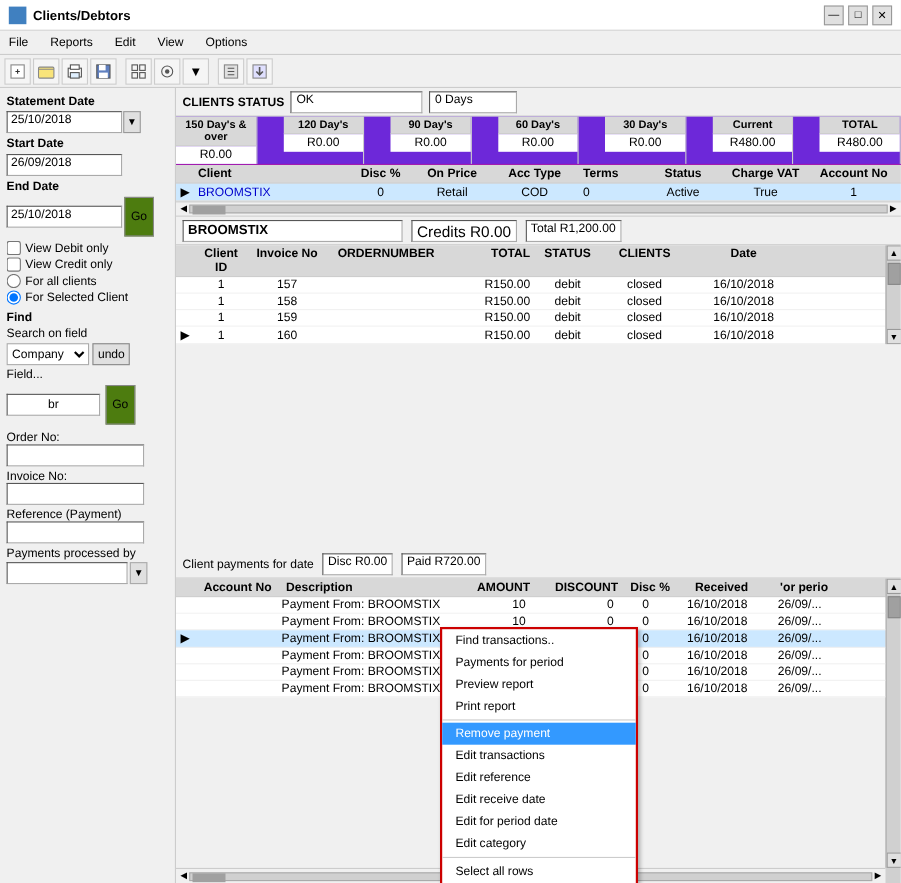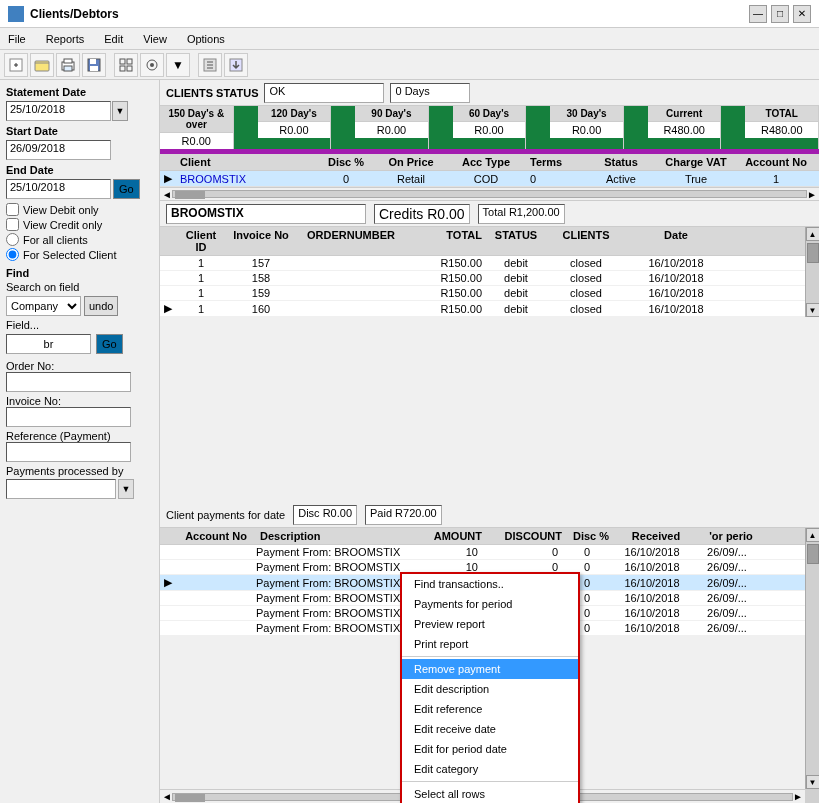--- a/index.html
+++ b/index.html
@@ -22,41 +22,41 @@
     
     
     .main-content { display: flex; height: calc(803px - 80px); }
     
     
     .left-panel { width: 160px; border-right: 1px solid #ccc; background: #f0f0f0; padding: 6px; flex-shrink: 0; }
     .panel-label { font-size: 11px; font-weight: bold; margin-bottom: 3px; }
     .date-field { display: flex; align-items: center; margin-bottom: 4px; }
     .date-input { border: 1px inset #aaa; background: white; width: 105px; height: 20px; padding: 1px 3px; font-size: 11px; }
     .dropdown-btn { width: 16px; height: 20px; border: 1px solid #999; background: #e0e0e0; cursor: pointer; display: flex; align-items: center; justify-content: center; font-size: 9px; margin-left: 1px; }
-    .go-btn { background: #0369a1; border: 1px solid #888; cursor: pointer; padding: 1px 5px; font-size: 11px; height: 20px; margin-left: 2px; }
+    .go-btn { background: #4d7c0f; border: 1px solid #888; cursor: pointer; padding: 1px 5px; font-size: 11px; height: 36px; margin-left: 2px; }
     .section-label { font-size: 11px; font-weight: bold; margin-top: 6px; margin-bottom: 2px; }
     .field-row { display: flex; align-items: center; gap: 3px; margin-bottom: 3px; }
     .text-input { border: 1px inset #aaa; background: white; height: 20px; padding: 1px 3px; font-size: 11px; text-align: center; }
     .select-input { border: 1px solid #aaa; background: white; height: 20px; font-size: 11px; width: 75px; }
     .undo-btn { background: #e0e0e0; border: 1px solid #888; cursor: pointer; padding: 1px 4px; font-size: 11px; height: 20px; }
     .radio-row { display: flex; align-items: center; gap: 4px; margin-bottom: 2px; font-size: 11px; }
     .check-row { display: flex; align-items: center; gap: 4px; margin-bottom: 2px; font-size: 11px; }
     .full-input { width: 125px; }
     
     
     .right-panel { flex: 1; display: flex; flex-direction: column; overflow: hidden; }
     
     
     .status-bar { display: flex; align-items: center; padding: 3px 6px; background: #f0f0f0; border-bottom: 1px solid #ccc; gap: 6px; height: 26px; }
     .status-label { font-size: 11px; font-weight: bold; }
     .status-value { border: 1px inset #aaa; background: white; padding: 1px 4px; font-size: 11px; width: 120px; height: 20px; }
     .days-box { border: 1px inset #aaa; background: white; padding: 1px 4px; font-size: 11px; width: 80px; height: 20px; }
     
     
-    .age-analysis { display: flex; border-bottom: 5px solid #a21caf; background: #15803d; gap: 24px; }
+    .age-analysis { display: flex; border-bottom: 1px solid #a21caf; background: #6d28d9; gap: 24px; }
     .age-col { flex: 1; border-right: 1px solid #ccc; }
     .age-header { background: #d8d8d8; text-align: center; padding: 2px; font-size: 10px; border-bottom: 1px solid #ccc; font-weight: bold; }
     .age-value { text-align: center; padding: 2px; font-size: 11px; background: white; }
     
     
     .client-table-header { display: flex; background: #d8d8d8; border-bottom: 1px solid #ccc; padding: 2px 0; }
     .client-table-header span { font-size: 11px; font-weight: bold; padding: 0 4px; }
     .client-row { display: flex; background: #cce8ff; align-items: center; padding: 1px 0; border-bottom: 1px solid #e0e0e0; }
     .client-row span { font-size: 11px; padding: 0 4px; }
     .col-client { width: 140px; }
@@ -530,21 +530,21 @@
         <div class="bottom-right-corner"></div>
       </div>
 
       <div class="context-menu" style="top:70px; left:240px;">
         <div class="context-menu-item">Find transactions..</div>
         <div class="context-menu-item">Payments for period</div>
         <div class="context-menu-item">Preview report</div>
         <div class="context-menu-item">Print report</div>
         <div class="context-menu-separator"></div>
         <div class="context-menu-item highlighted">Remove payment</div>
-        <div class="context-menu-item">Edit description</div>
+        <div class="context-menu-item">Edit transactions</div>
         <div class="context-menu-item">Edit reference</div>
         <div class="context-menu-item">Edit receive date</div>
         <div class="context-menu-item">Edit for period date</div>
         <div class="context-menu-item">Edit category</div>
         <div class="context-menu-separator"></div>
         <div class="context-menu-item">Select all rows</div>
         <div class="context-menu-item">Export to CSV</div>
       </div>
 
     </div>

